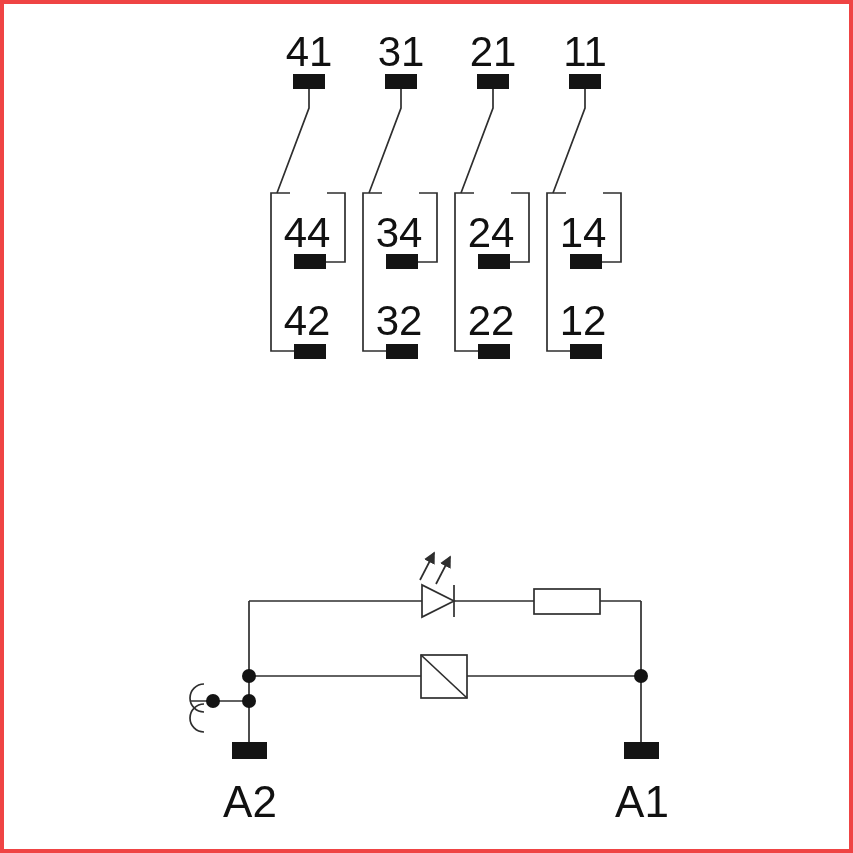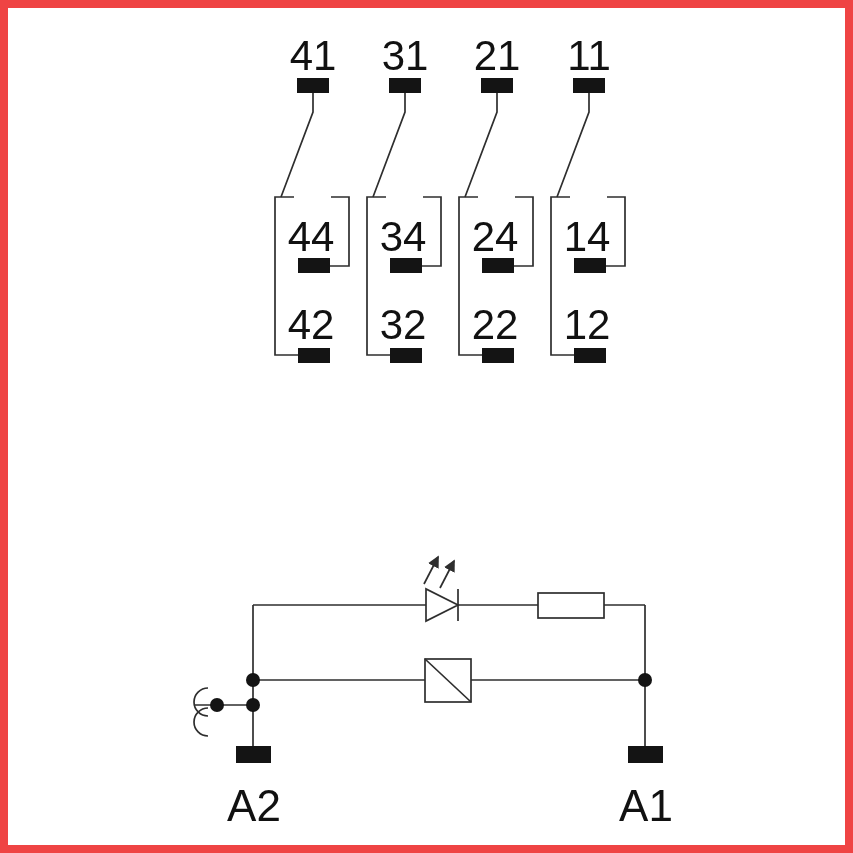--- a/index.html
+++ b/index.html
@@ -1,21 +1,21 @@
 <!DOCTYPE html>
 <html><head>
 <meta charset="utf-8">
 <style>
   html, body { margin: 0; padding: 0; background: #ffffff; }
   .frame {
     position: relative;
     width: 853px;
     height: 853px;
     box-sizing: border-box;
-    border: 8px solid #ef4444;
+    border: 4px solid #ef4444;
     background: #ffffff;
     overflow: hidden;
   }
   svg { display: block; }
   text { text-anchor: middle; }
   .lbl {
     font-family: "Liberation Sans", sans-serif;
     font-size: 42px;
     fill: #111111;
   }

